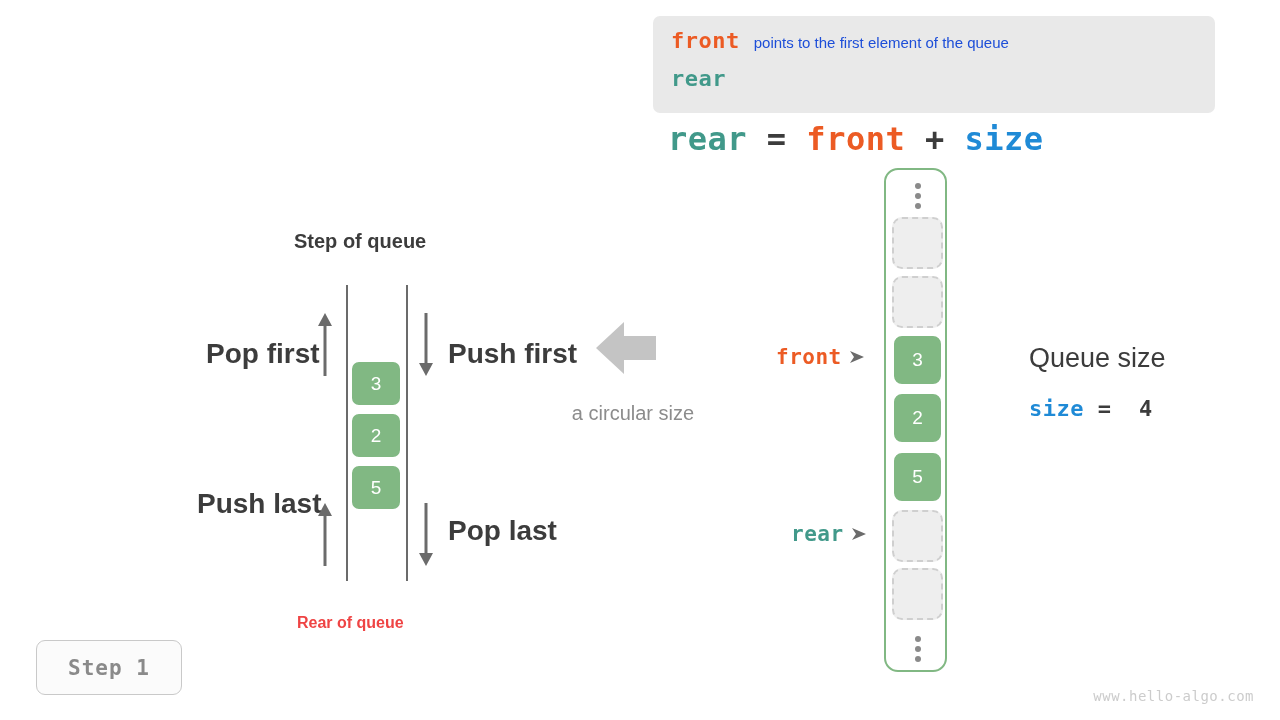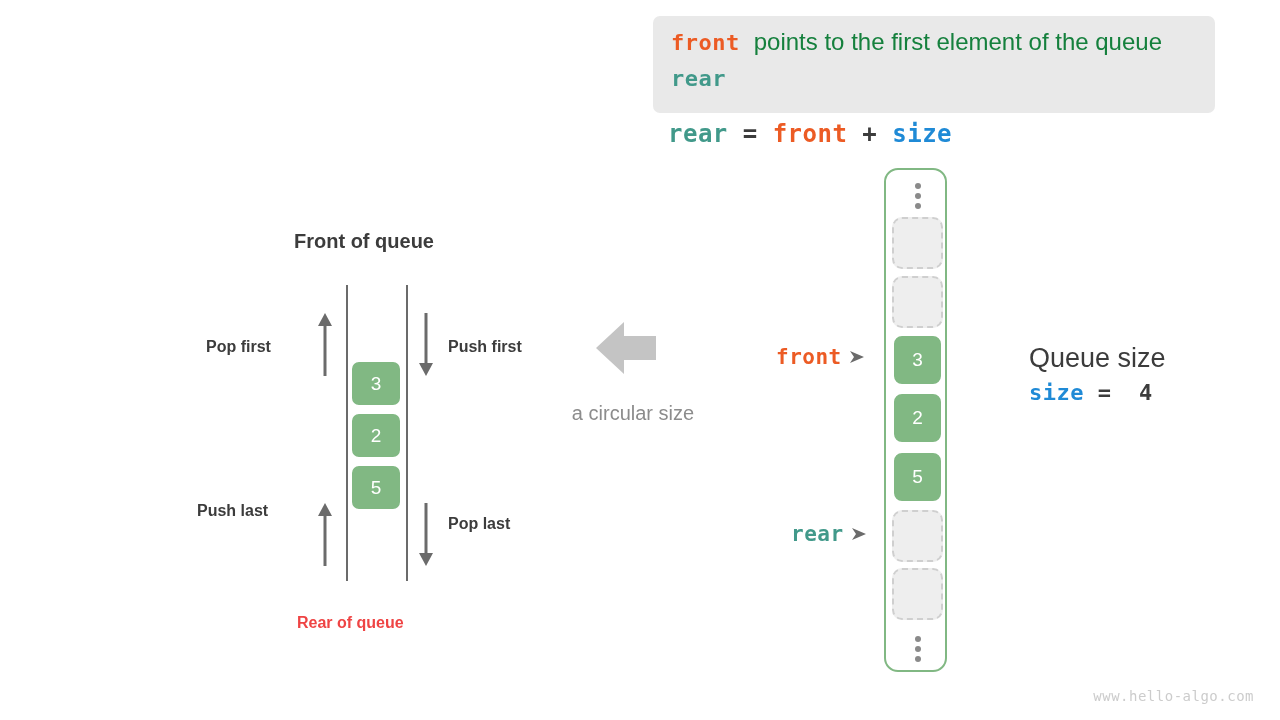--- a/index.html
+++ b/index.html
@@ -41,33 +41,33 @@
   .kw {
     font-family: "DejaVu Sans Mono", monospace;
     font-weight: bold;
     font-size: 22px;
     letter-spacing: 0.5px;
   }
   .kw-front { color: #ec5b24; }
   .kw-rear  { color: #41998a; }
   .kw-size  { color: #1f8ad6; }
   .note-text {
-    font-size: 24px;
-    color: #15803d;
+    font-size: 15px;
+    color: #1d4ed8;
     margin-left: 14px;
   }
 
   
   #equation {
     position: absolute;
     left: 668px;
     top: 120px;
     font-family: "DejaVu Sans Mono", monospace;
     font-weight: bold;
-    font-size: 24px;
+    font-size: 32px;
     letter-spacing: 0.5px;
     white-space: pre;
   }
   #equation .op { color: #3c3c3c; }
 
   
   #deque-title-front {
     position: absolute;
     left: 294px;
     top: 230px;
@@ -104,28 +104,28 @@
     font-size: 19px;
     display: flex;
     align-items: center;
     justify-content: center;
     box-sizing: border-box;
     border: 2px solid #ffffff;
   }
 
   .op-label {
     position: absolute;
-    font-size: 16px;
+    font-size: 28px;
     font-weight: bold;
     color: #3c3c3c;
     white-space: nowrap;
   }
   #label-pop-first  { left: 206px; top: 338px; }
   #label-push-first { left: 448px; top: 338px; }
-  #label-push-last  { left: 197px; top: 502px; }
+  #label-push-last  { left: 197px; top: 488px; }
   #label-pop-last   { left: 448px; top: 515px; }
 
   .dir-arrow {
     position: absolute;
     width: 18px;
   }
   #arrow-pop-first  { left: 316px; top: 313px; height: 63px; }
   #arrow-push-first { left: 417px; top: 313px; height: 63px; }
   #arrow-push-last  { left: 316px; top: 503px; height: 63px; }
   #arrow-pop-last   { left: 417px; top: 503px; height: 63px; }
@@ -229,21 +229,21 @@
   #size-info {
     position: absolute;
     left: 1029px;
     top: 343px;
   }
   #size-label {
     font-size: 27px;
     color: #3c3c3c;
   }
   #size-expr {
-    margin-top: 6px;
+    margin-top: 22px;
     font-family: "DejaVu Sans Mono", monospace;
     font-weight: bold;
     font-size: 22px;
     letter-spacing: 0.5px;
     white-space: pre;
   }
 
   
   #step-badge {
     position: absolute;
@@ -285,21 +285,21 @@
       <span class="kw kw-front">front</span>
       <span class="note-text">points to the first element of the queue</span>
     </div>
     <div class="note-line">
       <span class="kw kw-rear">rear</span>
     </div>
   </div>
 
   <div id="equation"><span class="kw-rear">rear</span><span class="op"> </span><span class="op">=</span><span class="op"> </span><span class="kw-front">front</span><span class="op"> </span><span class="op">+</span><span class="op"> </span><span class="kw-size">size</span></div>
 
-  <div id="deque-title-front">Front of queue</div>
+  <div id="deque-title-front">Step of queue</div>
   <div id="deque-title-rear">Rear of queue</div>
 
   <div class="rail" id="rail-left"></div>
   <div class="rail" id="rail-right"></div>
 
   <div class="deque-cell" style="top:360px">3</div>
   <div class="deque-cell" style="top:412px">2</div>
   <div class="deque-cell" style="top:464px">5</div>
 
   <div class="op-label" id="label-pop-first">Pop first</div>
@@ -366,16 +366,17 @@
     <svg class="ptr-head" width="16" height="14" viewBox="0 0 16 14">
       <polygon points="0,1 14,7 0,13 4,7" fill="#6b6b6b"></polygon>
     </svg>
   </div>
 
   <div id="size-info">
     <div id="size-label">Queue size</div>
     <div id="size-expr"><span class="kw-size">size</span><span class="op"> </span><span class="op">=</span><span class="op">  </span><span class="op">4</span></div>
   </div>
 
+  <div id="step-badge">Step 1</div>
 
   <div id="watermark">www.hello-algo.com</div>
 
 </div>
 
 </body></html>

